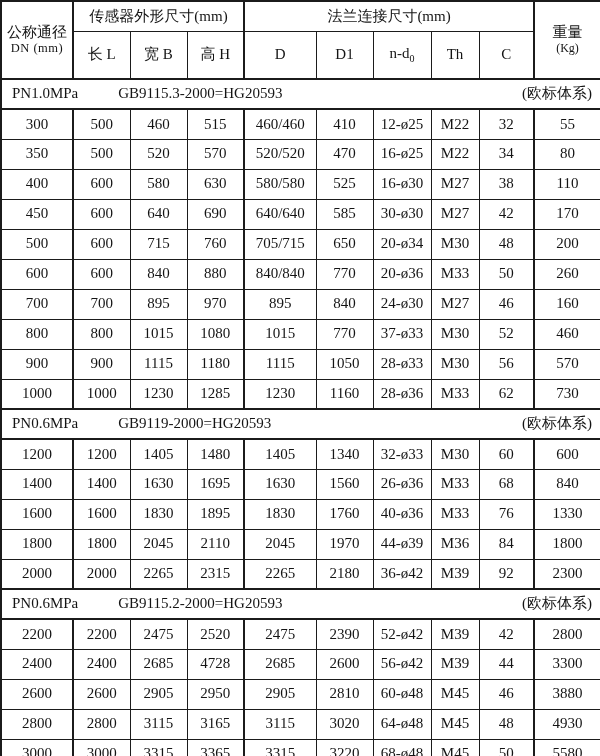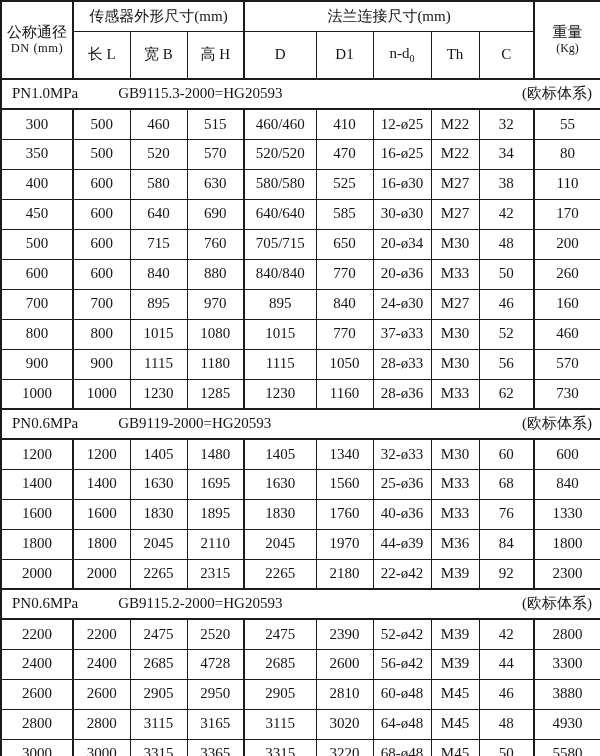--- a/index.html
+++ b/index.html
@@ -251,21 +251,21 @@
         <td>60</td>
         <td>600</td>
       </tr>
       <tr class="data-row">
         <td>1400</td>
         <td>1400</td>
         <td>1630</td>
         <td>1695</td>
         <td>1630</td>
         <td>1560</td>
-        <td>25-ø36</td>
+        <td>26-ø36</td>
         <td>M33</td>
         <td>68</td>
         <td>840</td>
       </tr>
       <tr class="data-row">
         <td>1600</td>
         <td>1600</td>
         <td>1830</td>
         <td>1895</td>
         <td>1830</td>
@@ -287,21 +287,21 @@
         <td>84</td>
         <td>1800</td>
       </tr>
       <tr class="data-row">
         <td>2000</td>
         <td>2000</td>
         <td>2265</td>
         <td>2315</td>
         <td>2265</td>
         <td>2180</td>
-        <td>22-ø42</td>
+        <td>36-ø42</td>
         <td>M39</td>
         <td>92</td>
         <td>2300</td>
       </tr>
       <tr class="section-row">
         <td colspan="10">
           <div class="section-wrap">
             <span class="sec-pressure">PN0.6MPa</span>
             <span class="sec-standard">GB9115.2-2000=HG20593</span>
             <span class="sec-note">(欧标体系)</span>

